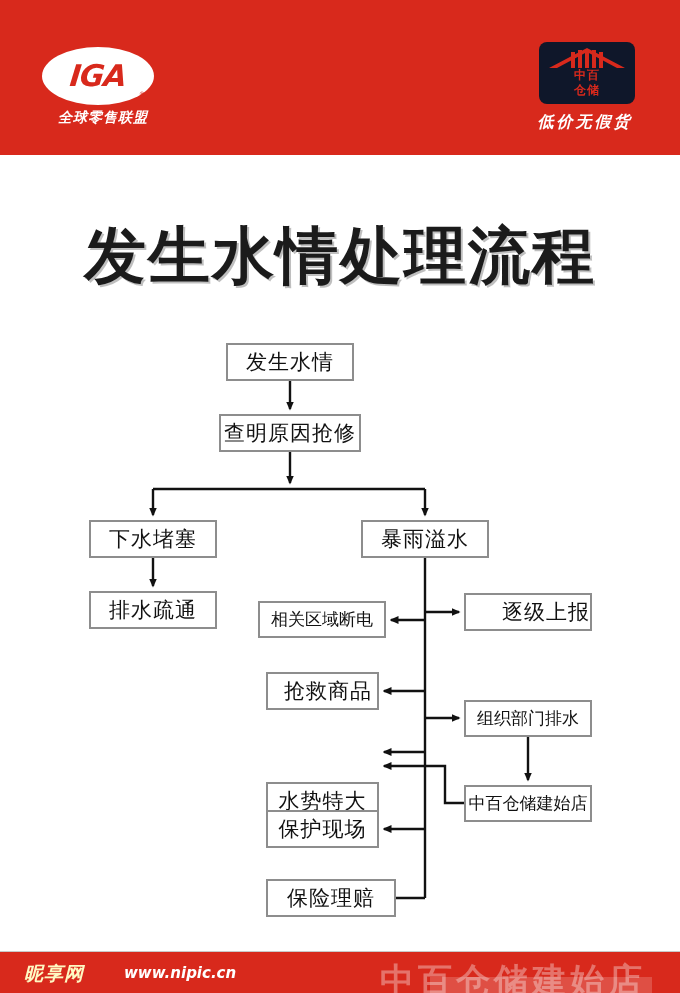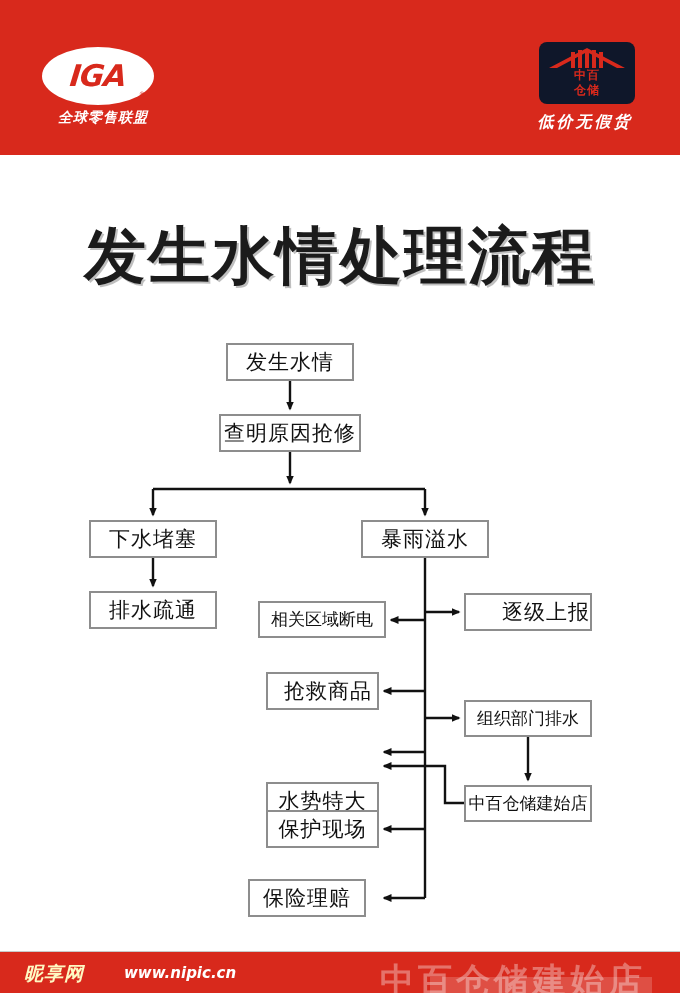--- a/index.html
+++ b/index.html
@@ -205,21 +205,21 @@
       <div class="node" style="left: 89px; top: 520px; width: 128px; height: 38px;">下水堵塞</div>
       <div class="node" style="left: 361px; top: 520px; width: 128px; height: 38px;">暴雨溢水</div>
       <div class="node" style="left: 89px; top: 591px; width: 128px; height: 38px;">排水疏通</div>
       <div class="node small" style="left: 258px; top: 601px; width: 128px; height: 37px;">相关区域断电</div>
       <div class="node" style="left: 464px; top: 593px; width: 128px; height: 38px; padding-left: 36px;">逐级上报</div>
       <div class="node" style="left: 266px; top: 672px; width: 113px; height: 38px; padding-left: 11px;">抢救商品</div>
       <div class="node small" style="left: 464px; top: 700px; width: 128px; height: 37px;">组织部门排水</div>
       <div class="node" style="left: 266px; top: 741px; width: 113px; height: 38px; margin-top: 41px;">水势特大</div>
       <div class="node small" style="left: 464px; top: 785px; width: 128px; height: 37px;">中百仓储建始店</div>
       <div class="node" style="left: 266px; top: 810px; width: 113px; height: 38px;">保护现场</div>
-      <div class="node" style="left: 248px; top: 879px; width: 118px; height: 38px;">保险理赔</div>
+      <div class="node" style="left: 266px; top: 879px; width: 130px; height: 38px;">保险理赔</div>
     </div>
 
   <div class="sep-line"></div>
   <div class="footer">
     <span class="nipic-logo">昵享网</span>
     <span class="nipic-url">www.nipic.cn</span>
   </div>
   <div class="wm-store">中百仓储建始店</div>
   <div class="wm-id">ID:11491888 NO:20140616152452360098</div>
 

